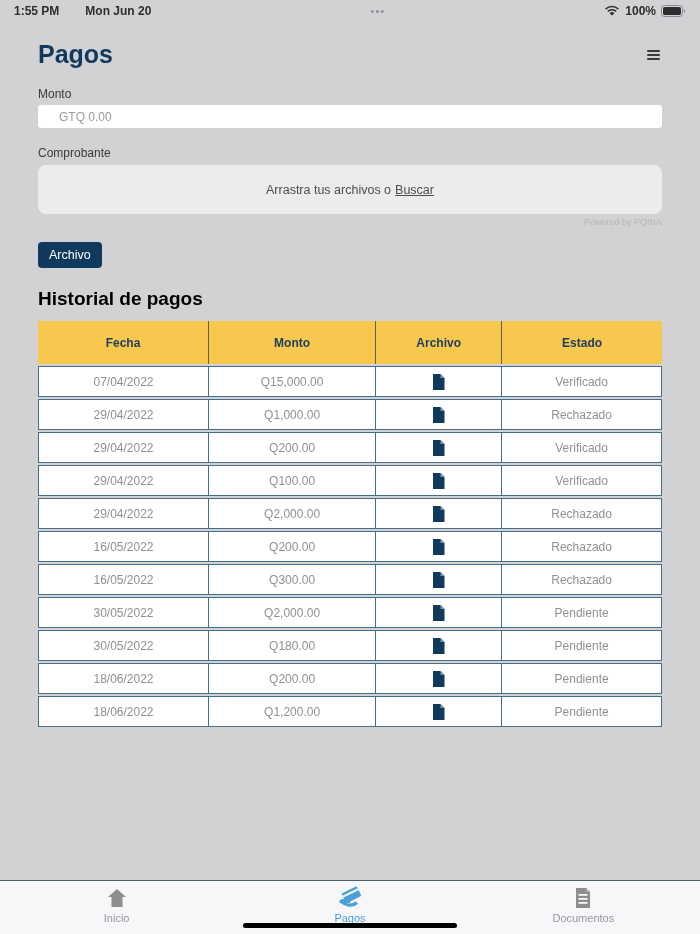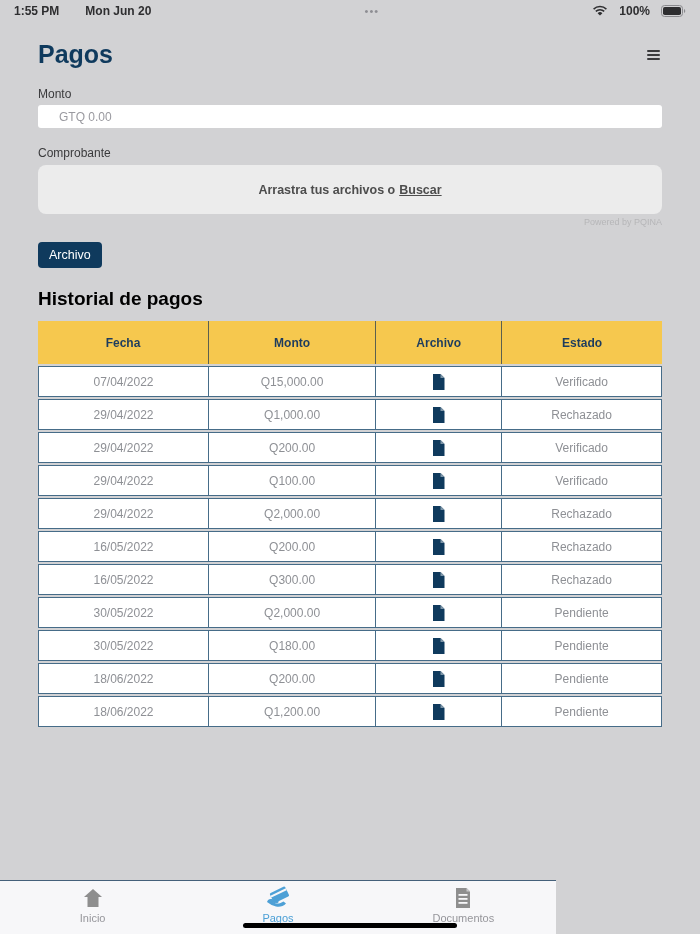--- a/index.html
+++ b/index.html
@@ -10,39 +10,39 @@
     position:relative;
     color:#333;
   }
   
   .statusbar {
     height:22px; display:flex; align-items:center;
     padding:0 14px; font-size:12px; color:#2e2e30;
   }
   .sb-left { display:flex; gap:26px; font-weight:bold; }
   .sb-center { flex:1; text-align:center; color:#8e8e93; font-size:11px; letter-spacing:1px; }
-  .sb-right { display:flex; align-items:center; gap:11px; font-weight:bold; }
+  .sb-right { display:flex; align-items:center; gap:5px; font-weight:bold; }
   .wifi-svg, .battery-svg { display:block; }
   
   .content { padding:0 38px; }
   .title-row { display:flex; justify-content:space-between; align-items:center; margin-top:18px; }
   .page-title { font-size:25px; font-weight:bold; color:#0f3a5d; }
   .menu-btn { background:none; border:none; cursor:pointer; padding:2px; }
   .menu-btn .bar { display:block; width:13px; height:2px; background:#3a3a3c; margin:2px 0; border-radius:1px; }
   .field-label { font-size:12px; color:#3a3a3c; margin-top:18px; }
   .monto-input {
     width:100%; height:23px; margin-top:4px; border:none; border-radius:3px;
     background:#fff; font-size:12px; padding:0 21px; color:#333; outline:none;
     font-family:"Liberation Sans", sans-serif;
   }
   .monto-input::placeholder { color:#9a9aa0; }
   .dropzone {
     margin-top:5px; height:49px; background:#ececec; border-radius:8px;
     display:flex; align-items:center; justify-content:center;
-    font-size:12.5px; color:#4d4d4d; cursor:pointer;font-weight:bold;
+    font-size:12.5px; color:#4d4d4d; cursor:pointer;
   }
   .dropzone .browse { text-decoration:underline; margin-left:4px; cursor:pointer; }
   .powered { text-align:right; font-size:9px; color:#b6b6b8; margin-top:3px; }
   .save-btn {
     margin-top:15px; background:#0f3a5d; color:#fff; border:none; border-radius:4px;
     font-size:12.5px; padding:6px 11px; cursor:pointer;
     font-family:"Liberation Sans", sans-serif;
   }
   .history-title { font-size:19px; font-weight:bold; color:#000000; margin-top:20px; }
   
@@ -61,21 +61,21 @@
     background:#fff; color:#8e9095; text-align:center; height:31px;
     border-top:1px solid #466c88; border-bottom:1px solid #466c88;
     border-right:1px solid #466c88;
   }
   table.history td:first-child { border-left:1px solid #466c88; }
   col.c-fecha { width:27.4%; } col.c-monto { width:26.8%; }
   col.c-archivo { width:20.2%; } col.c-estado { width:25.6%; }
   .file-ico { display:inline-block; vertical-align:middle; }
   
   .tabbar {
-    position:absolute; left:0; bottom:0; width:556px; height:54px;
+    position:absolute; left:0; bottom:0; width:700px; height:54px;
     background:#f7f7f9; border-top:1px solid #44607a;
     display:flex; align-items:flex-start;
   }
   .tab {
     flex:1; display:flex; flex-direction:column; align-items:center;
     padding-top:5px; gap:2px; cursor:pointer; background:none; border:none;
     font-family:"Liberation Sans", sans-serif;
   }
   .tab .tab-label { font-size:11px; color:#96969b; }
   .tab.active .tab-label { color:#4da0d6; }

